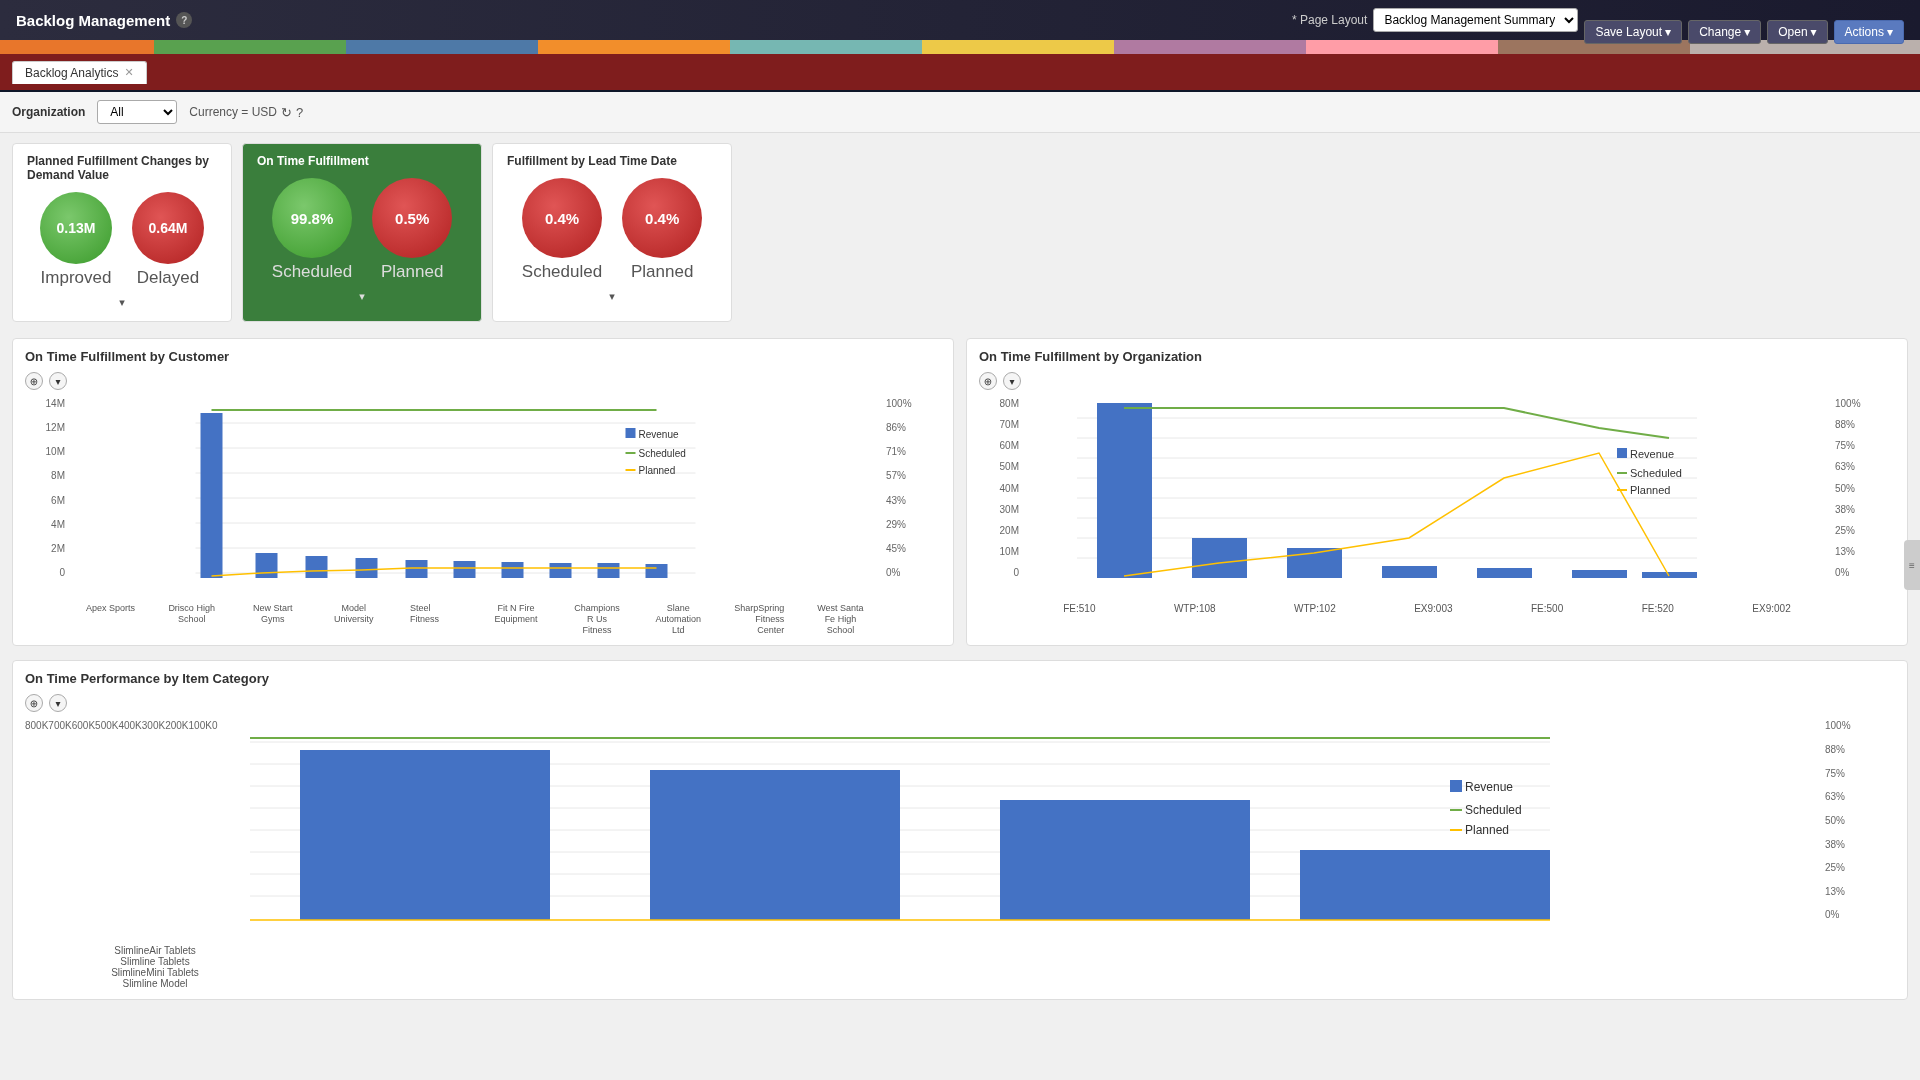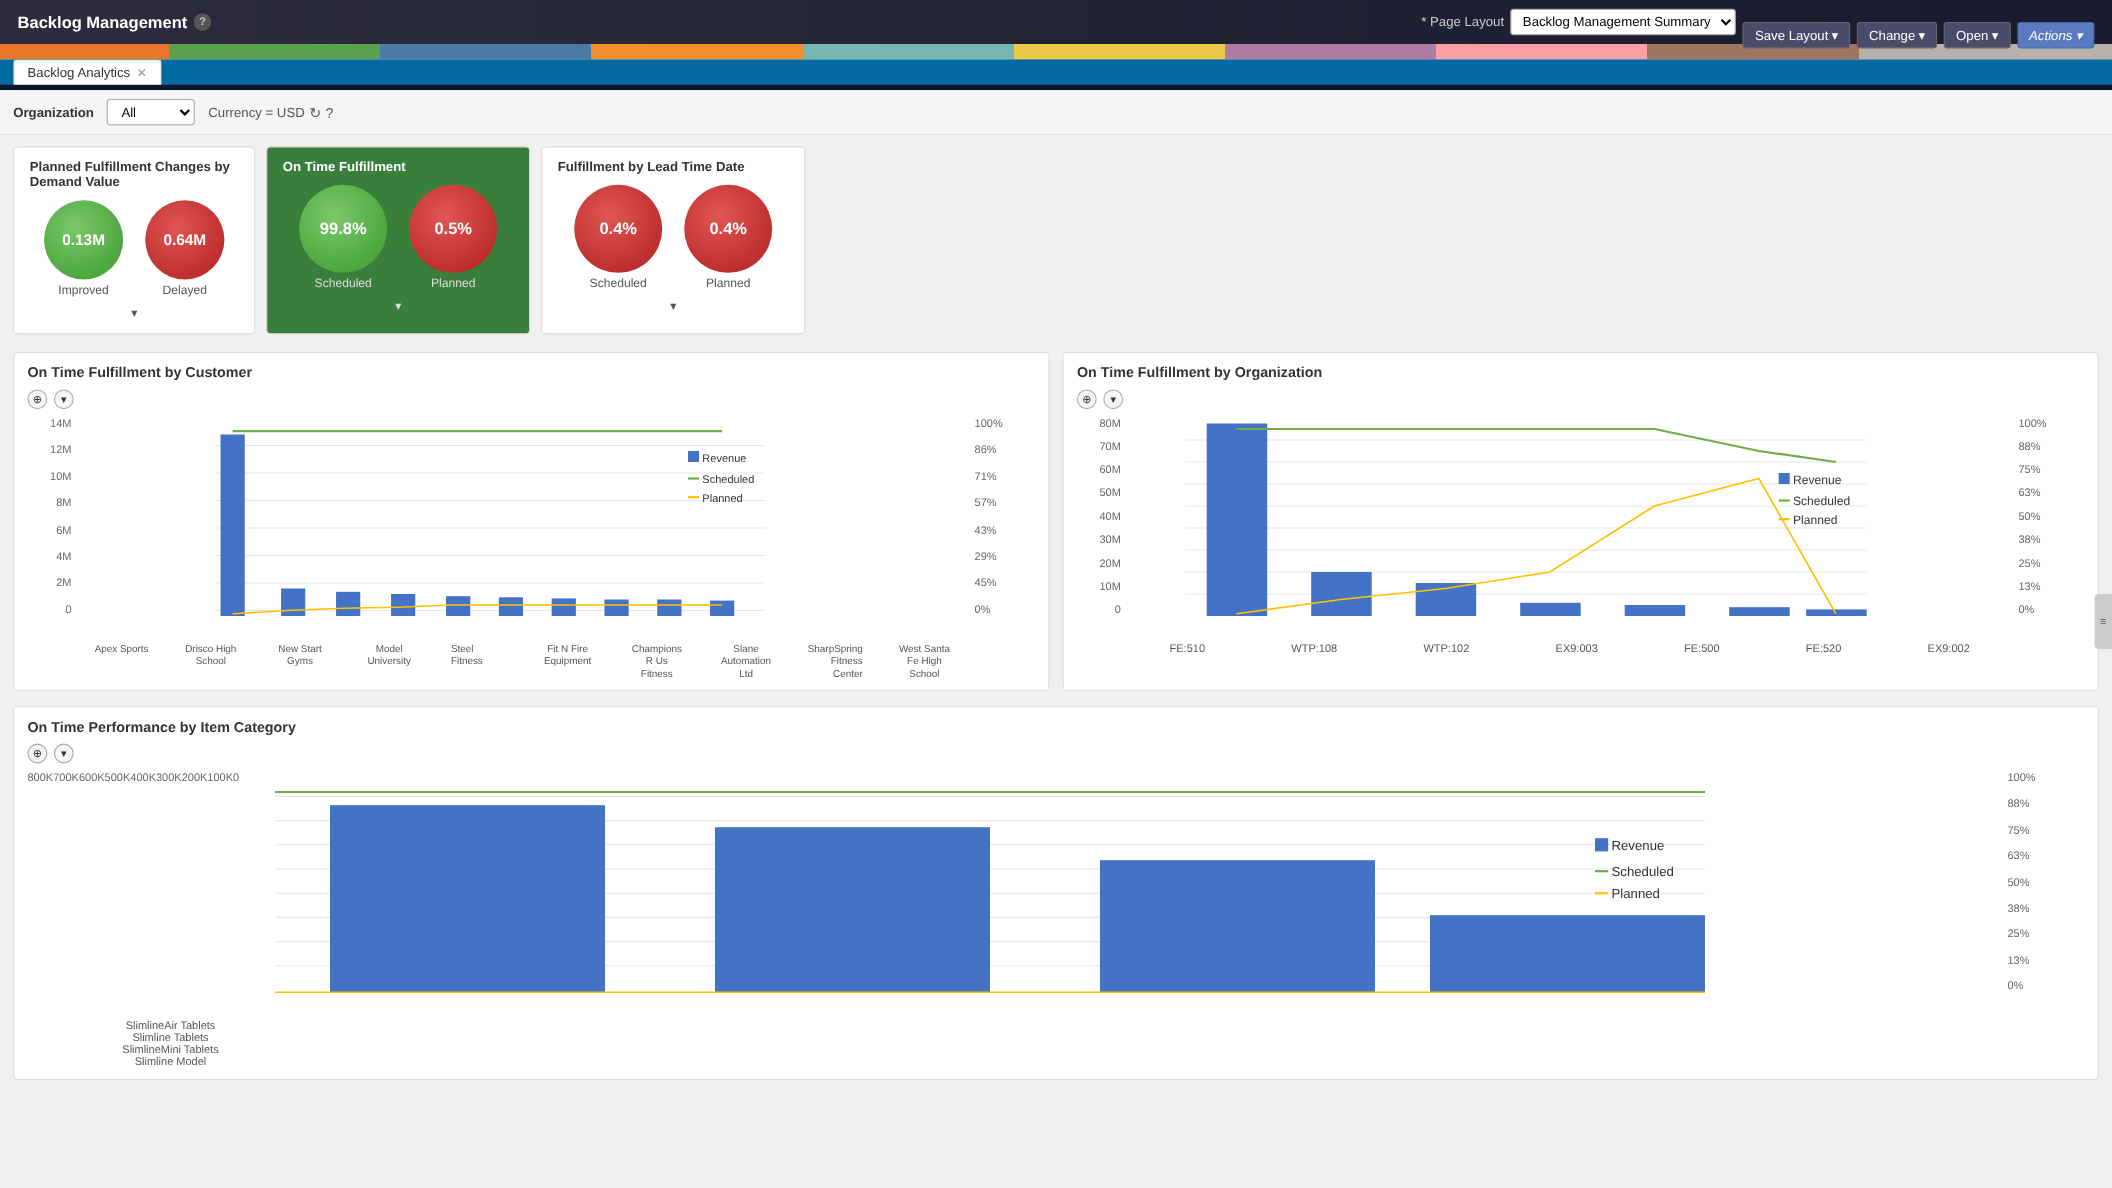--- a/index.html
+++ b/index.html
@@ -44,47 +44,47 @@
       border: 1px solid #666;
       border-radius: 3px;
       padding: 4px 10px;
       font-size: 12px;
       cursor: pointer;
       display: flex;
       align-items: center;
       gap: 3px;
       margin-top: 24px;
     }
-    .top-bar-btn.accent { background: #5a7abf; border-color: #4a6aaf; font-style: italic; }
+    .top-bar-btn.accent { background: #5a7abf; border-color: #4a6aaf; }
 
     
     .banner {
       height: 14px;
       background: linear-gradient(90deg,
         #e8762b 0%, #e8762b 8%,
         #59a14f 8%, #59a14f 18%,
         #4e79a7 18%, #4e79a7 28%,
         #f28e2b 28%, #f28e2b 38%,
         #76b7b2 38%, #76b7b2 48%,
         #edc948 48%, #edc948 58%,
         #b07aa1 58%, #b07aa1 68%,
         #ff9da7 68%, #ff9da7 78%,
         #9c755f 78%, #9c755f 88%,
         #bab0ac 88%, #bab0ac 100%
       );
     }
 
     
     .tab-bar {
-      background: #0369a1;
-      border-bottom: 5px solid #0f172a;
+      background: #7f1d1d;
+      border-bottom: 2px solid #0f172a;
       padding: 0 12px;
       display: flex;
       align-items: center;
-      height: 28px;
+      height: 38px;
     }
     .tab-item {
       background: #fff;
       border: 1px solid #ccc;
       border-bottom: none;
       padding: 4px 12px;
       font-size: 12px;
       cursor: pointer;
       display: flex;
       align-items: center;
@@ -162,21 +162,21 @@
       align-items: center;
       justify-content: center;
       font-size: 14px;
       font-weight: bold;
       color: #fff;
     }
     .circle-green { background: radial-gradient(circle at 40% 35%, #7bc86c, #3a9a2a); }
     .circle-red { background: radial-gradient(circle at 40% 35%, #e05555, #b02020); }
     .circle-green-large { background: radial-gradient(circle at 40% 35%, #7bc86c, #3a9a2a); width: 88px; height: 88px; font-size: 16px; }
     .circle-red-large { background: radial-gradient(circle at 40% 35%, #e05555, #b02020); width: 88px; height: 88px; font-size: 16px; }
-    .kpi-label { font-size: 11px; color: #555; }
+    .kpi-label { font-size: 17px; color: #555; }
     .kpi-expand {
       text-align: center;
       padding: 2px;
       cursor: pointer;
       color: #555;
       font-size: 11px;
     }
 
     
     .section-title {

